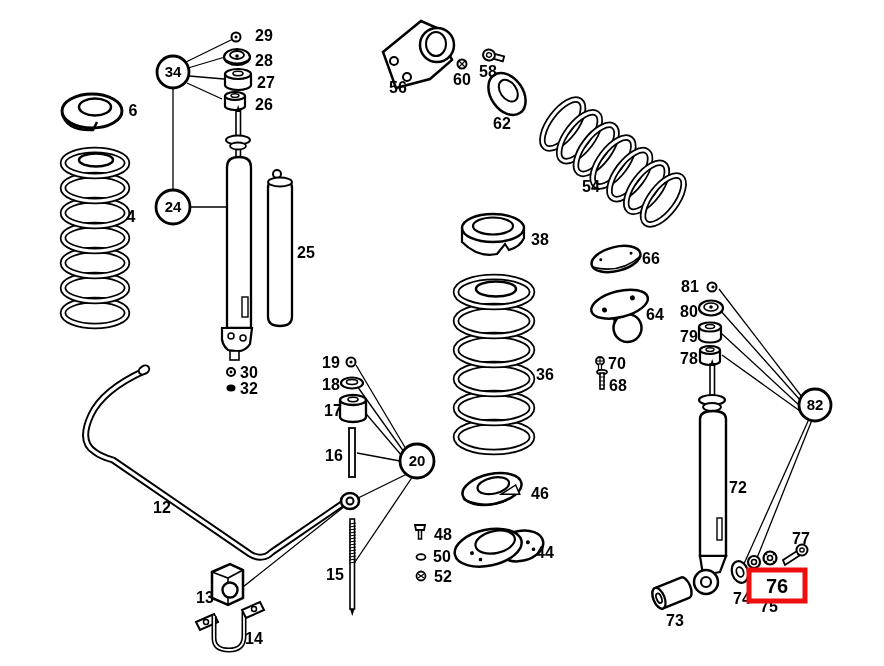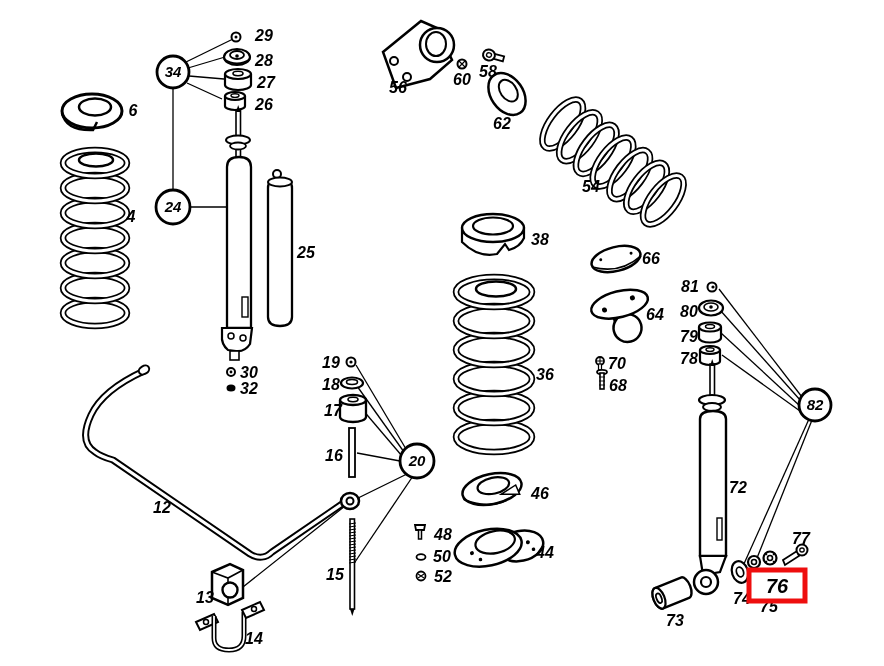--- a/index.html
+++ b/index.html
@@ -1,17 +1,17 @@
 <!DOCTYPE html>
 <html><head>
 <meta charset="utf-8">
 <style>
   html,body{margin:0;padding:0;background:#fff;}
   .stage{position:relative;width:884px;height:666px;background:#fff;overflow:hidden;
-         font-family:"Liberation Sans",sans-serif;font-style:italic;}
+         font-family:"Liberation Sans",sans-serif;}
   svg{display:block;}
   text{font-family:"Liberation Sans","DejaVu Sans",sans-serif;font-weight:bold;fill:#000;}
   .lbl{font-size:16px;}
   .lbl-big{font-size:20px;}
   .callout-num{font-size:15px;}
   .ink{stroke:#000;fill:none;}
   .ink-w{stroke:#000;fill:#fff;}
   .lead{stroke:#000;stroke-width:1.3;fill:none;}
   .tube{stroke:#000;stroke-width:7;fill:none;stroke-linecap:round;stroke-linejoin:round;}
   .tube-in{stroke:#fff;stroke-width:3.2;fill:none;stroke-linecap:round;stroke-linejoin:round;}

